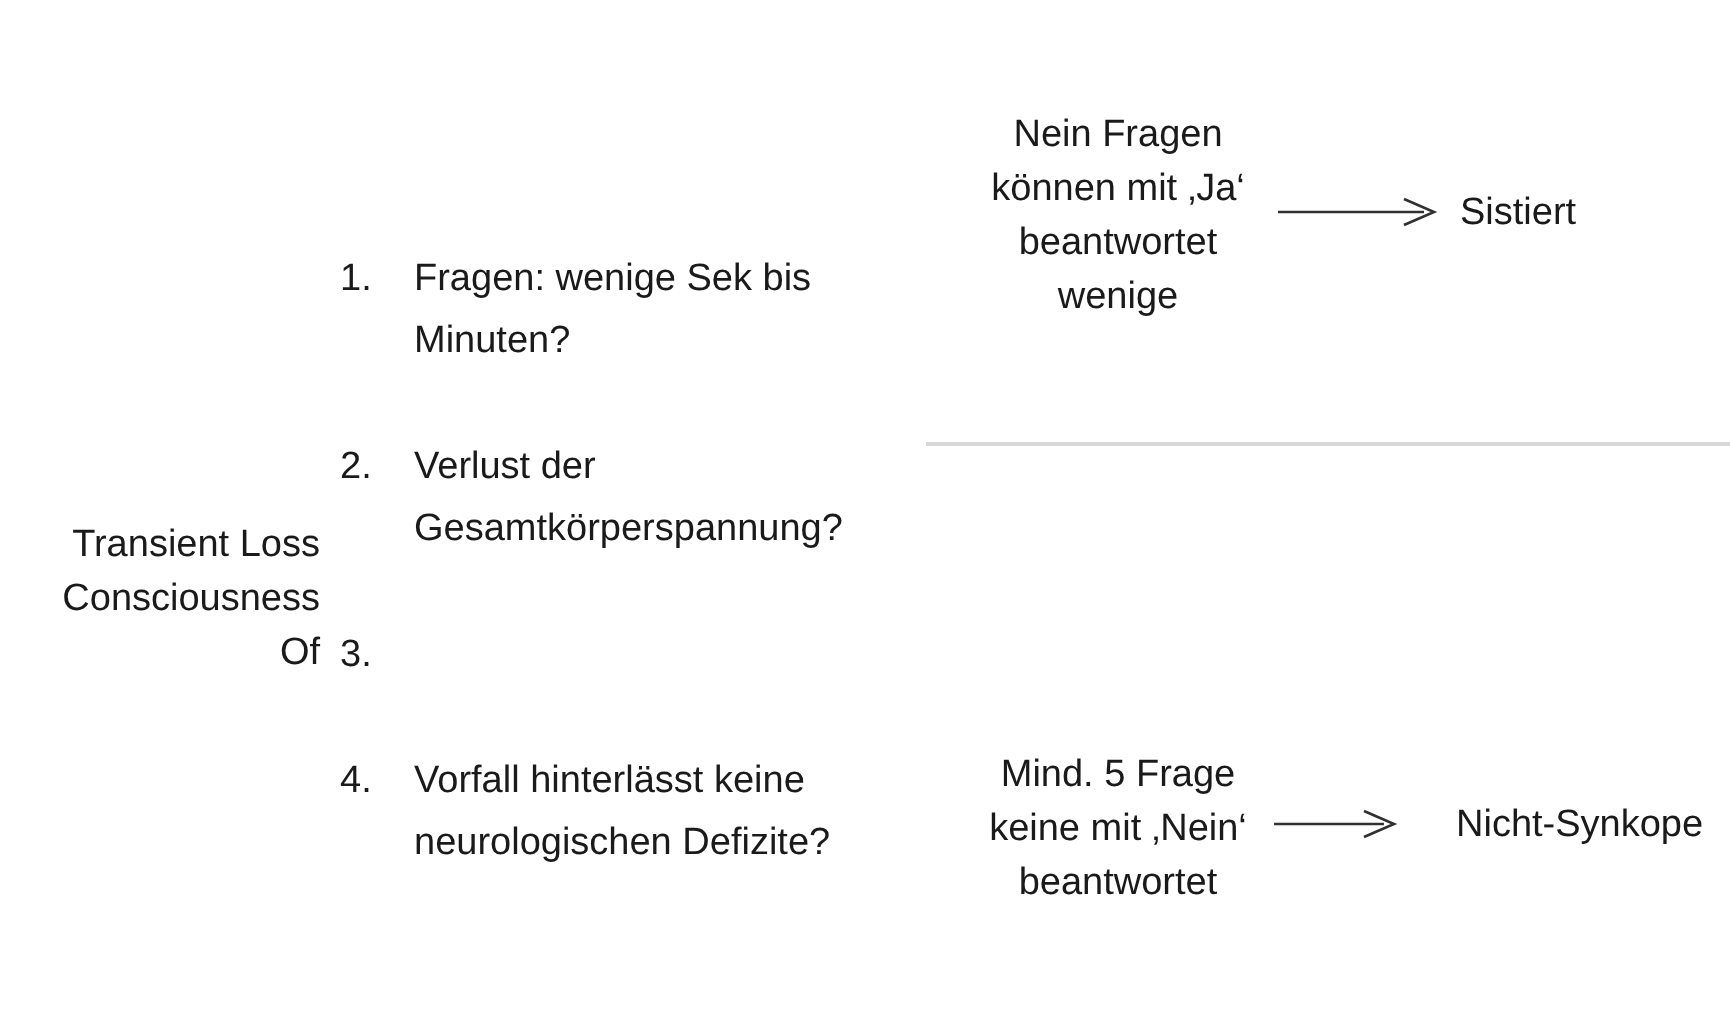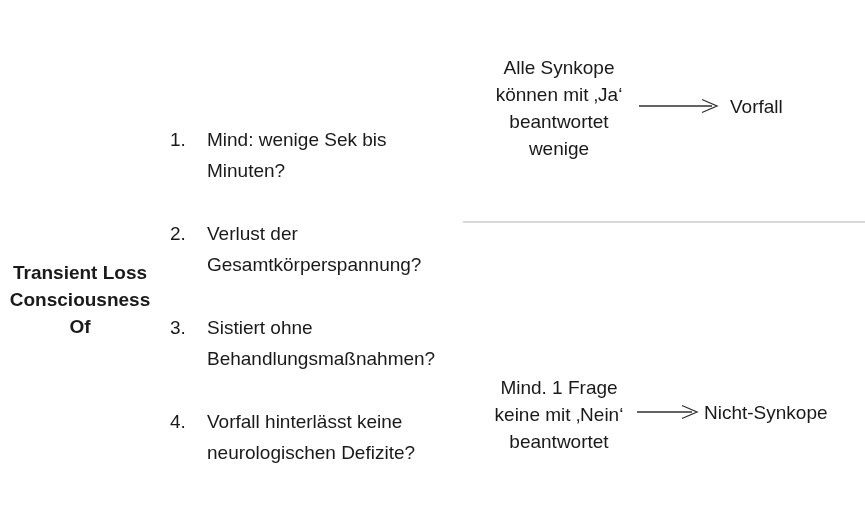--- a/index.html
+++ b/index.html
@@ -12,23 +12,23 @@
     font-family: "Liberation Sans", sans-serif;
     overflow: hidden;
   }
 
   
   .root-label {
     position: absolute;
     left: 0px;
     top: 259px;
     width: 160px;
-    text-align: center;
+    text-align: right;
     font-size: 19px;
-    font-weight: bold;
+    font-weight: normal;
     line-height: 27px;
   }
   .root-label span { display: block; }
 
   
   .questions {
     position: absolute;
     left: 170px;
     top: 124px;
     width: 290px;
@@ -58,21 +58,21 @@
   .arrow svg { display: block; }
 
   
   .result {
     position: absolute;
     font-size: 19px;
     line-height: 27px;
     white-space: nowrap;
   }
   .result.top { left: 730px; top: 93px; }
-  .result.bottom { left: 704px; top: 399px; }
+  .result.bottom { left: 728px; top: 399px; }
 
   
   .divider {
     position: absolute;
     left: 463px;
     top: 221px;
     width: 402px;
     height: 2px;
     background: #d8d8d8;
   }
@@ -84,56 +84,55 @@
 
   <div class="root-label">
     <span>Transient Loss</span>
     <span>Consciousness</span>
     <span>Of</span>
   </div>
 
   <div class="questions">
     <div class="question">
       <span class="num">1.</span>
-      <span class="q-text">Mind: wenige Sek bis Minuten?</span>
+      <span class="q-text">Fragen: wenige Sek bis Minuten?</span>
     </div>
     <div class="question">
       <span class="num">2.</span>
       <span class="q-text">Verlust der Gesamtkörperspannung?</span>
     </div>
     <div class="question">
       <span class="num">3.</span>
-      <span class="q-text">Sistiert ohne Behandlungsmaßnahmen?</span>
     </div>
     <div class="question">
       <span class="num">4.</span>
       <span class="q-text">Vorfall hinterlässt keine neurologischen Defizite?</span>
     </div>
   </div>
 
   <div class="condition top">
-    <span>Alle Synkope</span>
+    <span>Nein Fragen</span>
     <span>können mit ‚Ja‘</span>
     <span>beantwortet</span>
     <span>wenige</span>
   </div>
 
   <div class="arrow top">
     <svg width="82" height="20" viewBox="0 0 82 20">
       <line x1="1" y1="10" x2="74" y2="10" stroke="#303030" stroke-width="1.3"></line>
       <path d="M64 3.5 L79 10 L64 16.5" fill="none" stroke="#303030" stroke-width="1.3"></path>
     </svg>
   </div>
 
-  <div class="result top">Vorfall</div>
+  <div class="result top">Sistiert</div>
 
   <div class="divider"></div>
 
   <div class="condition bottom">
-    <span>Mind. 1 Frage</span>
+    <span>Mind. 5 Frage</span>
     <span>keine mit ‚Nein‘</span>
     <span>beantwortet</span>
   </div>
 
   <div class="arrow bottom">
     <svg width="64" height="20" viewBox="0 0 64 20">
       <line x1="1" y1="10" x2="56" y2="10" stroke="#303030" stroke-width="1.3"></line>
       <path d="M46 3.5 L61 10 L46 16.5" fill="none" stroke="#303030" stroke-width="1.3"></path>
     </svg>
   </div>

